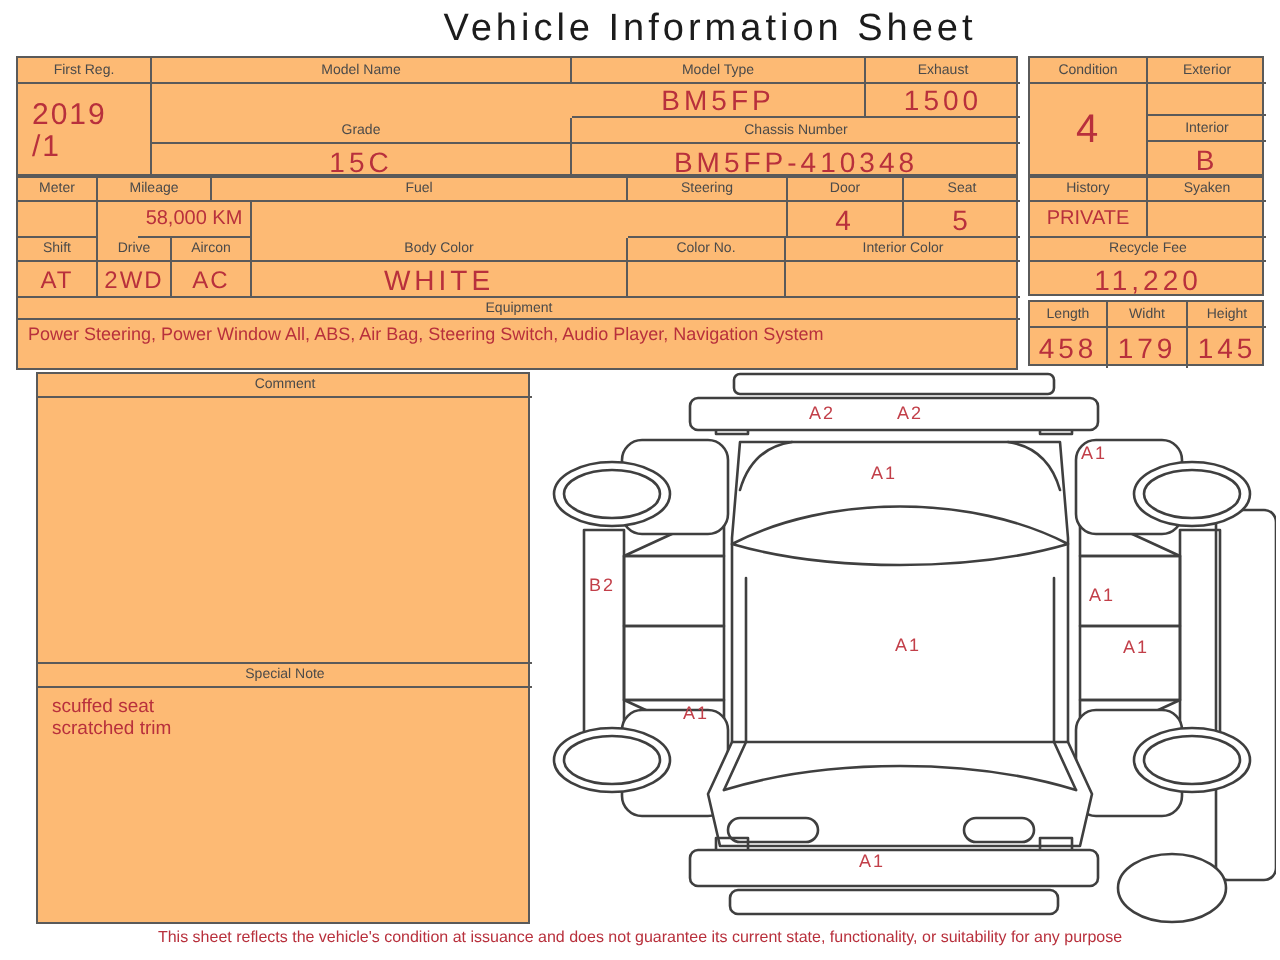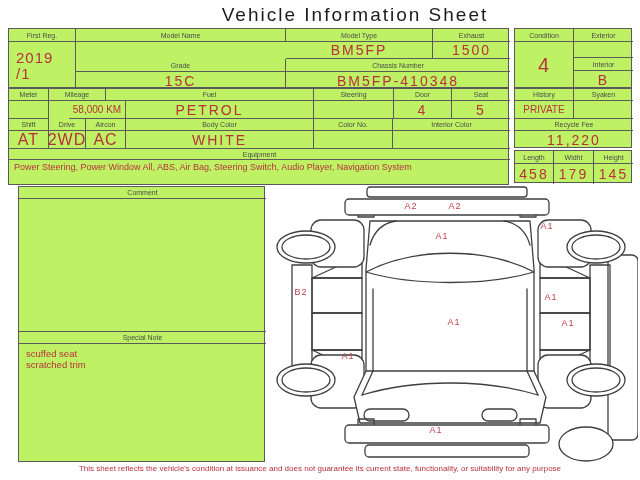--- a/index.html
+++ b/index.html
@@ -1,28 +1,28 @@
 <!DOCTYPE html>
 <html><head>
 <meta charset="utf-8">
 <style>
   html,body{margin:0;padding:0;background:#ffffff;}
   body{width:640px;height:480px;position:relative;overflow:hidden;
        font-family:"Liberation Sans", sans-serif;-webkit-font-smoothing:antialiased;}
   .abs{position:absolute;box-sizing:border-box;}
   #title{top:4px;left:0;width:640px;text-align:center;font-size:19px;letter-spacing:2px;
          color:#1c1c1c;font-weight:500;margin-left:35px;}
-  .tbl{border:1px solid #5a5a5a;background:#bef264;padding-left:16px;}
+  .tbl{border:1px solid #5a5a5a;background:#fdba74;padding-left:16px;}
   .cell{position:absolute;box-sizing:border-box;border-right:1px solid #5a5a5a;
         border-bottom:1px solid #5a5a5a;display:flex;align-items:center;justify-content:center;
         overflow:hidden;white-space:nowrap;}
   .nbr{border-right:none;}
   .nbb{border-bottom:none;}
   .lbl{font-size:7px;color:#4a4a4a;}
-  .val{color:#b8303c;font-size:16px;letter-spacing:1px;}
+  .val{color:#b8303c;font-size:12px;letter-spacing:1px;}
   .big{font-size:14px;letter-spacing:2px;}
   .huge{font-size:20px;}
   .small{font-size:10px;letter-spacing:0;}
   .firstreg{flex-direction:column;align-items:flex-start;padding-left:7px;justify-content:center;
             font-size:15px;line-height:16px;}
   .equip-text{align-items:flex-start;justify-content:flex-start;white-space:normal;
               padding:2px 5px;font-size:9px;line-height:11px;letter-spacing:0;text-align:left;}
   .note-text{flex-direction:column;align-items:flex-start;justify-content:flex-start;
              padding:4px 7px;font-size:9.5px;line-height:11px;letter-spacing:0;}
   #disclaimer{top:464px;left:0;width:640px;text-align:center;color:#b8303c;font-size:8px;}
@@ -68,21 +68,20 @@
 <div class="abs tbl" style="left:8px;top:88px;width:501px;height:97px;">
   <div class="cell lbl" style="left:0;top:0;width:40px;height:12px;">Meter</div>
   <div class="cell lbl" style="left:40px;top:0;width:57px;height:12px;">Mileage</div>
   <div class="cell lbl" style="left:97px;top:0;width:208px;height:12px;">Fuel</div>
   <div class="cell lbl" style="left:305px;top:0;width:80px;height:12px;">Steering</div>
   <div class="cell lbl" style="left:385px;top:0;width:58px;height:12px;">Door</div>
   <div class="cell lbl nbr" style="left:443px;top:0;width:58px;height:12px;">Seat</div>
 
   <div class="cell val" style="left:0;top:12px;width:40px;height:18px;"></div>
   <div class="cell val small" style="left:40px;top:12px;width:57px;height:18px;margin-left:20px;">58,000 KM</div>
-  <div class="cell val big" style="left:97px;top:12px;width:208px;height:18px;">PETROL</div>
   <div class="cell val" style="left:305px;top:12px;width:80px;height:18px;"></div>
   <div class="cell val big" style="left:385px;top:12px;width:58px;height:18px;">4</div>
   <div class="cell val big nbr" style="left:443px;top:12px;width:58px;height:18px;">5</div>
 
   <div class="cell lbl" style="left:0;top:30px;width:40px;height:12px;">Shift</div>
   <div class="cell lbl" style="left:40px;top:30px;width:37px;height:12px;">Drive</div>
   <div class="cell lbl" style="left:77px;top:30px;width:40px;height:12px;">Aircon</div>
   <div class="cell lbl" style="left:117px;top:30px;width:188px;height:12px;">Body Color</div>
   <div class="cell lbl" style="left:305px;top:30px;width:79px;height:12px;">Color No.</div>
   <div class="cell lbl nbr" style="left:384px;top:30px;width:117px;height:12px;">Interior Color</div>

